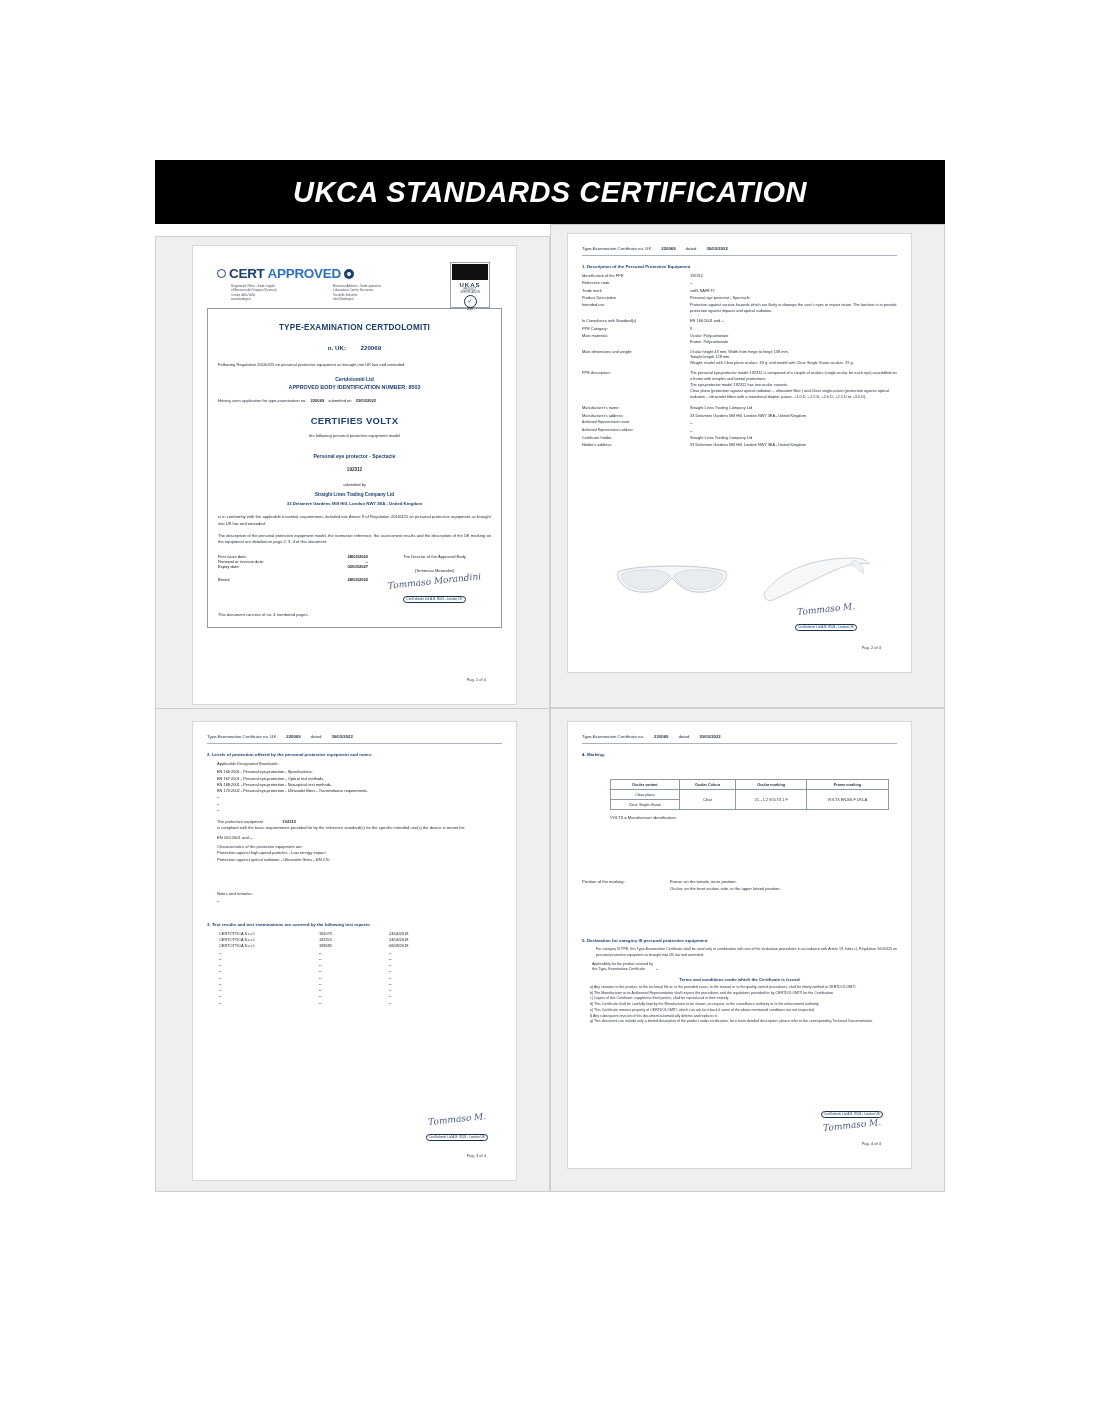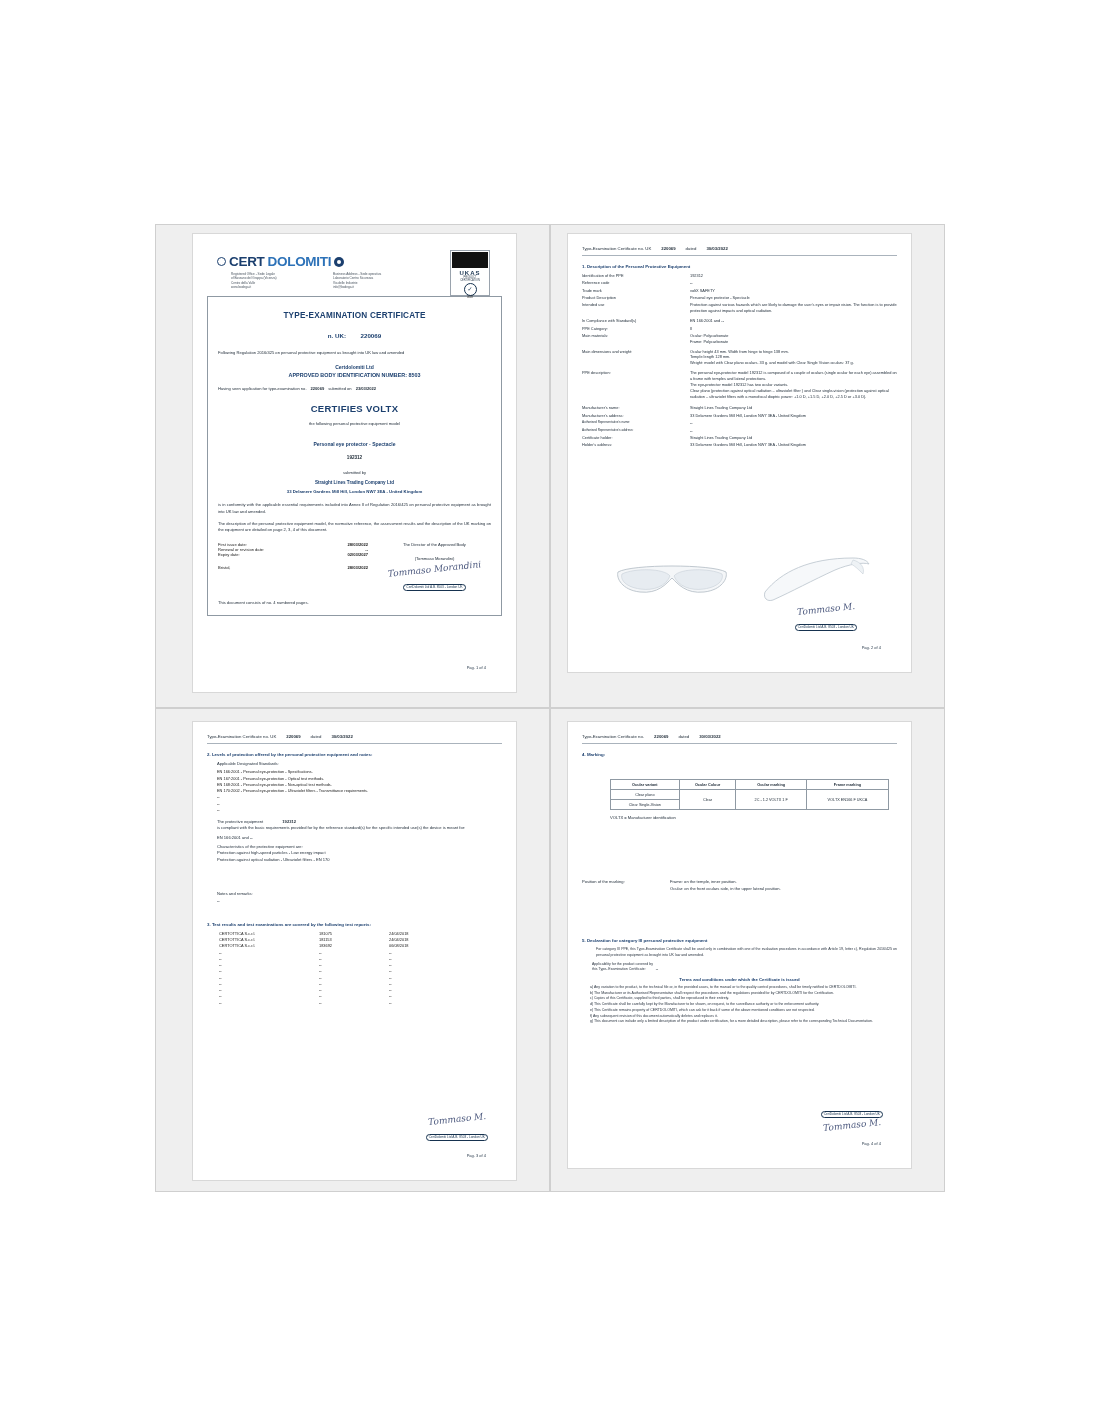--- a/index.html
+++ b/index.html
@@ -55,21 +55,21 @@
     width: 790px;
     height: 981px;
     background: #ffffff;
   }
   .cell {
     position: absolute;
     background: #efefef;
     border: 1px solid #cfcfcf;
     box-sizing: border-box;
   }
-  .cell.c1 { left: 0px;   top: 0px;   width: 395px; height: 484px; }
+  .cell.c1 { left: 0px;   top: 12px;   width: 395px; height: 484px; }
   .cell.c2 { left: 395px; top: 0px;   width: 395px; height: 484px; }
   .cell.c3 { left: 0px;   top: 484px; width: 395px; height: 484px; }
   .cell.c4 { left: 395px; top: 484px; width: 395px; height: 484px; }
 
   .sheet {
     position: absolute;
     background: #ffffff;
     border: 1px solid #d8d8d8;
     box-sizing: border-box;
     overflow: hidden;
@@ -297,32 +297,35 @@
     text-align: center;
     color: #1b3f6e;
     margin: 4px 0 3px;
   }
 </style>
 </head>
 <body>
 
 <div class="page">
 
+  <div class="banner banner-top">
+    <div class="banner-text">UKCA STANDARDS CERTIFICATION</div>
+  </div>
 
   <div class="grid">
 
     <div class="cell c1">
       <div class="sheet s1">
         <div class="inner">
 
           <div class="p1-header">
             <div class="logo-row">
               <span class="logo-ring"></span>
               <span class="logo-cert">CERT</span>
-              <span class="logo-dolo">DOLOMITI</span>
+              <span class="logo-dolo">APPROVED</span>
               <span class="logo-dot"></span>
             </div>
             <div class="logo-sub">
               <div class="logo-sub-col nano" style="white-space:pre-line">Registered Office - Sede Legale
 of Bassano del Grappa (Vicenza)
 Centro della Valle
 www.bodega.it</div>
               <div class="logo-sub-col nano" style="white-space:pre-line">Business Address - Sede operativa
 Laboratorio Centro Sicurezza
 Via delle Industrie
@@ -332,21 +335,21 @@
               <div class="ukas-crown"></div>
               <div class="ukas-name">UKAS</div>
               <div class="ukas-sub" style="white-space:pre-line">PRODUCT
 CERTIFICATION</div>
               <div class="ukas-tick">✓</div>
               <div class="ukas-num">0048</div>
             </div>
           </div>
 
           <div class="framed" style="margin-top:4px;">
-            <div class="center t-title" style="margin-top:6px;">TYPE-EXAMINATION CERTIFICATE</div>
+            <div class="center t-title" style="margin-top:6px;">TYPE-EXAMINATION CERTDOLOMITI</div>
             <div class="center" style="margin-top:4px;">
               <span class="t-sub">n. UK:</span>
               <span class="t-sub" style="margin-left:10px;">220069</span>
             </div>
             <div class="doc-text" style="margin-top:8px;">Following Regulation 2016/425 on personal protective equipment as brought into UK law and amended</div>
             <div class="center bold blue" style="font-size:5px;margin-top:8px;">Certdolomiti Ltd</div>
             <div class="center bold blue" style="font-size:5.4px;margin-top:2px;">APPROVED BODY IDENTIFICATION NUMBER: 8503</div>
             <div class="doc-text" style="margin-top:8px;display:flex;gap:4px;flex-wrap:wrap;">
               <span>Having seen application for  type-examination no.</span>
               <span class="bold">220069</span>

